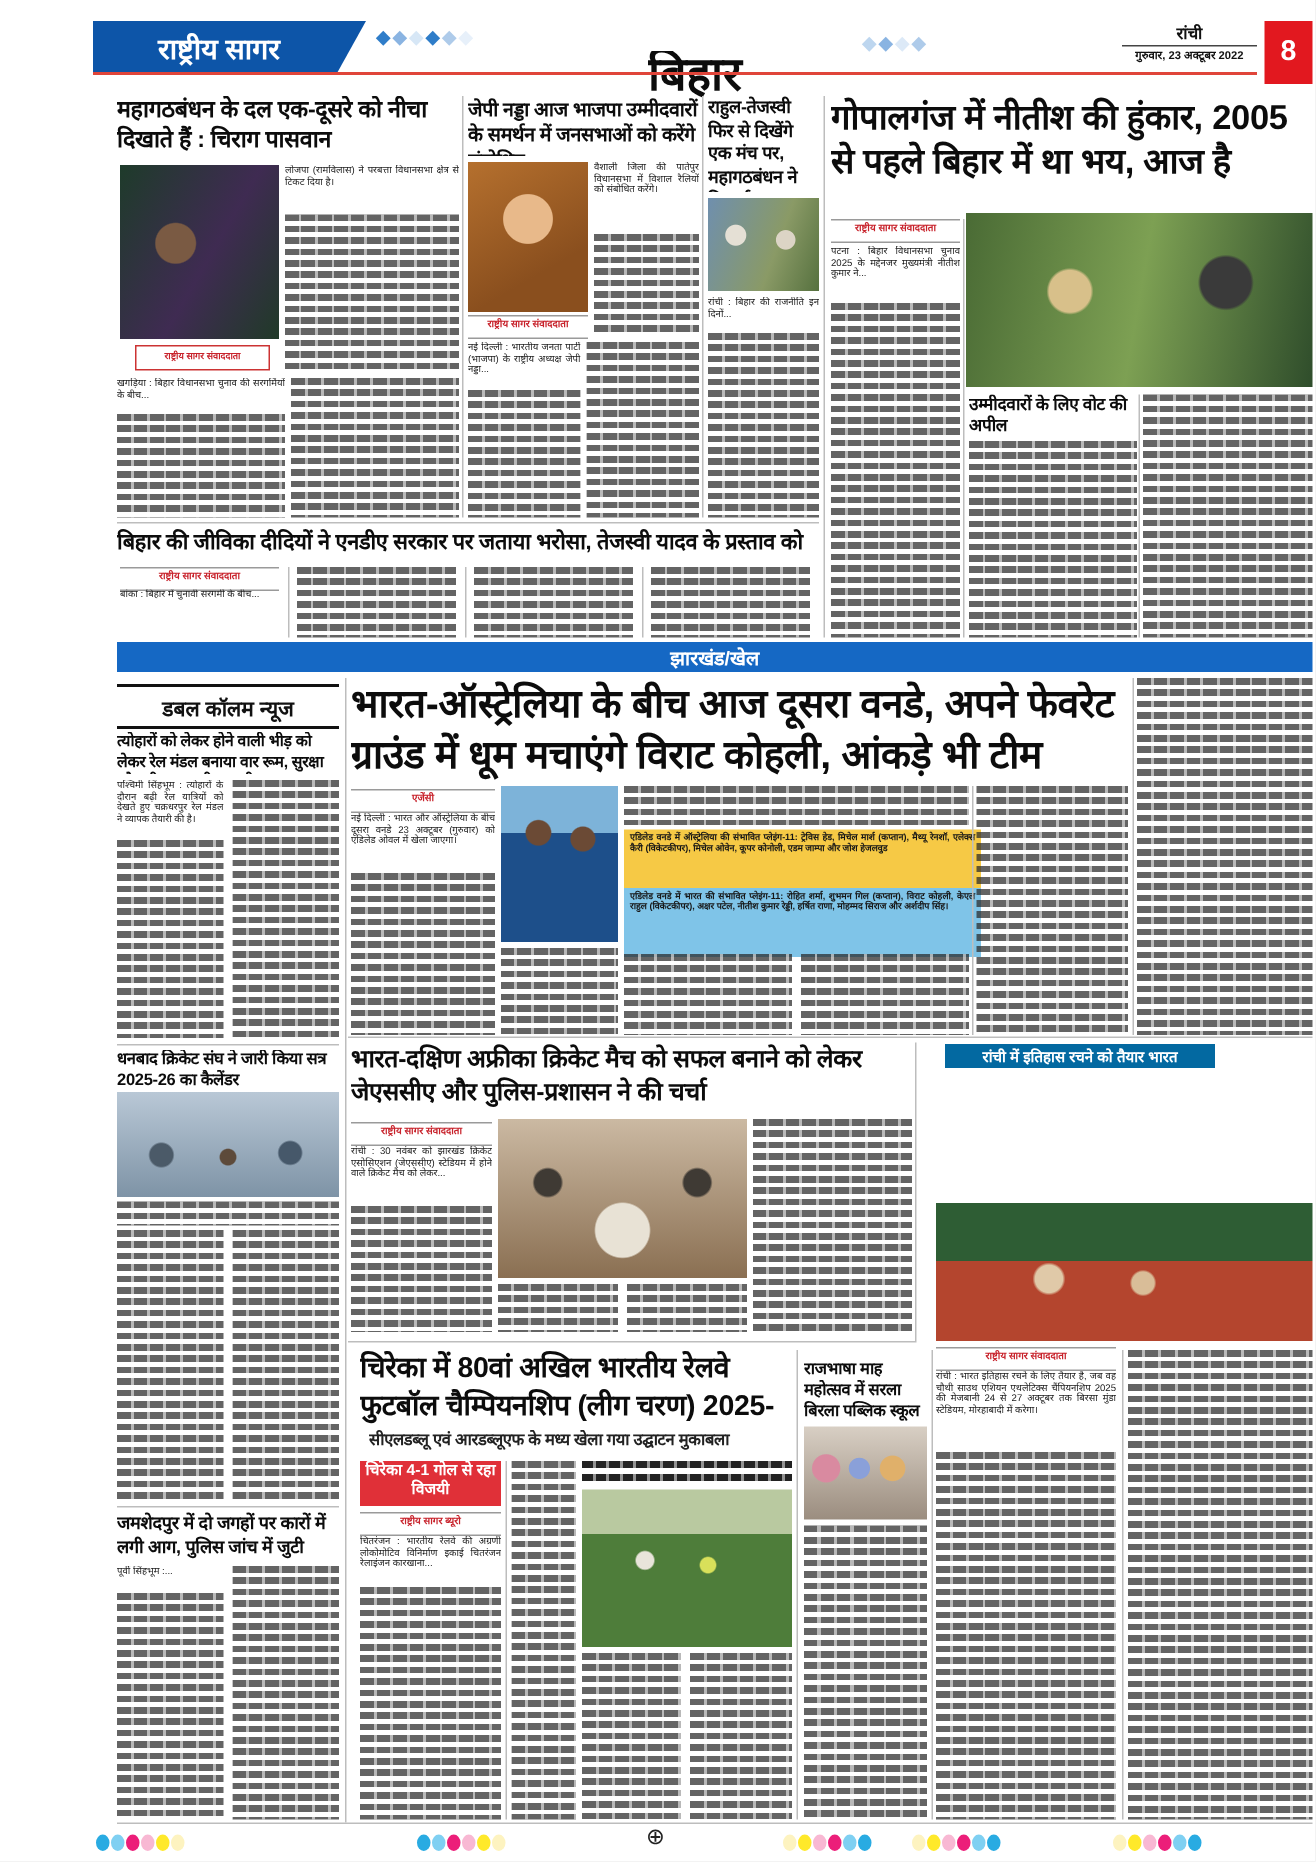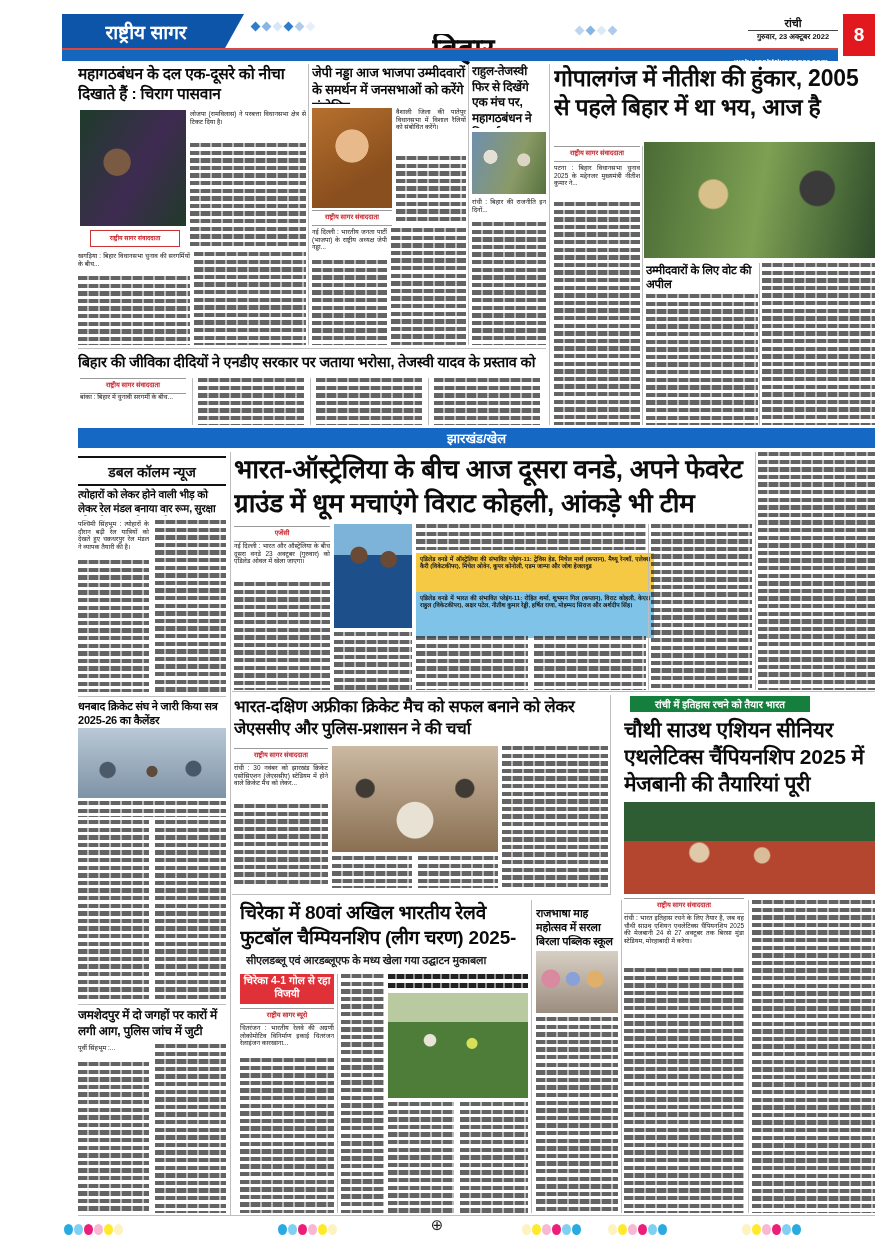--- a/index.html
+++ b/index.html
@@ -41,23 +41,20 @@
   </div>
   <div class="abs" style="left:574px;top:22px;width:64px;height:24px;">
     <span class="dia" style="background:#bdd6ef;"></span><span class="dia" style="background:#8ab4e2;"></span><span class="dia" style="background:#dce9f7;"></span><span class="dia" style="background:#aecbea;"></span>
   </div>
   <div class="abs h" style="left:432px;top:34px;width:130px;height:32px;font-size:31px;line-height:32px;">बिहार</div>
   <div class="abs" style="left:748px;top:17px;width:90px;height:30px;text-align:center;">
     <div style="font-size:11px;font-weight:bold;line-height:13px;">रांची</div>
     <div style="font-size:7.5px;font-weight:bold;line-height:11px;border-top:1px solid #444;">गुरुवार, 23 अक्टूबर 2022</div>
   </div>
   <div class="abs" style="left:62px;top:48px;width:776px;height:2px;background:#e0453a;"></div>
-  <div class="abs" style="left:62px;top:50px;width:776px;height:11px;background:#1467bd;text-align:right;">
-    <span style="color:#fff;font-size:8px;font-weight:bold;line-height:11px;padding-right:10px;">web: rashtriyasagar.com</span>
-  </div>
   <div class="abs" style="left:843px;top:14px;width:32px;height:42px;background:#e2181f;display:flex;align-items:center;justify-content:center;">
     <span style="color:#fff;font-weight:bold;font-size:19px;">8</span>
   </div>
 
   <div class="abs h" style="left:78px;top:64px;width:228px;height:42px;font-size:15.5px;line-height:20px;">महागठबंधन के दल एक-दूसरे को नीचा दिखाते हैं : चिराग पासवान</div>
   <div class="abs photo" style="left:80px;top:110px;width:106px;height:116px;
               background:radial-gradient(circle at 35% 45%,#7a5a43 0 14%,transparent 15%),
                          linear-gradient(120deg,#1e3b2a 0%,#3f2b52 55%,#203a28 100%);"></div>
   <div class="abs byline-box" style="left:90px;top:230px;width:88px;height:15px;">राष्ट्रीय सागर संवाददाता</div>
   <p class="abs lead" style="left:190px;top:110px;width:116px;height:30px;">लोजपा (रामविलास) ने परबत्ता विधानसभा क्षेत्र से टिकट दिया है।</p>
@@ -172,24 +169,23 @@
               background:radial-gradient(circle at 50% 70%,#e8e2d5 0 16%,transparent 17%),
                          radial-gradient(circle at 20% 40%,#3f3a34 0 6%,transparent 7%),
                          radial-gradient(circle at 80% 40%,#3f3a34 0 6%,transparent 7%),
                          linear-gradient(#cbb9a2,#8a6f52);"></div>
   <div class="abs greek" style="left:332px;top:856px;width:80px;height:32px;"></div>
   <div class="abs greek" style="left:418px;top:856px;width:80px;height:32px;"></div>
   <div class="abs greek" style="left:502px;top:746px;width:106px;height:142px;"></div>
   <div class="abs vr" style="left:610px;top:695px;height:200px;"></div>
   <div class="abs hrule" style="left:232px;top:894px;width:378px;"></div>
 
-  <div class="abs" style="left:630px;top:696px;width:180px;height:16px;background:#15803d;display:flex;align-items:center;justify-content:center;">
+  <div class="abs" style="left:630px;top:696px;width:180px;height:16px;background:#0369a1;display:flex;align-items:center;justify-content:center;">
     <span style="color:#fff;font-weight:bold;font-size:10px;">रांची में इतिहास रचने को तैयार भारत</span>
   </div>
-  <div class="abs h" style="left:624px;top:716px;width:251px;height:82px;font-size:21px;line-height:27px;">चौथी साउथ एशियन सीनियर एथलेटिक्स चैंपियनशिप 2025 में मेजबानी की तैयारियां पूरी</div>
   <div class="abs photo" style="left:624px;top:802px;width:251px;height:92px;
               background:radial-gradient(circle at 30% 55%,#e0c9a8 0 5%,transparent 6%),
                          radial-gradient(circle at 55% 58%,#d9bd98 0 5%,transparent 6%),
                          linear-gradient(#2e5d34 0 42%,#b4452e 42% 100%);"></div>
   <div class="abs byline" style="left:624px;top:898px;width:120px;height:12px;">राष्ट्रीय सागर संवाददाता</div>
   <p class="abs lead" style="left:624px;top:914px;width:120px;height:52px;">रांची : भारत इतिहास रचने के लिए तैयार है, जब वह चौथी साउथ एशियन एथलेटिक्स चैंपियनशिप 2025 की मेजबानी 24 से 27 अक्टूबर तक बिरसा मुंडा स्टेडियम, मोरहाबादी में करेगा।</p>
   <div class="abs greek" style="left:624px;top:968px;width:120px;height:245px;"></div>
   <div class="abs vr" style="left:748px;top:900px;height:313px;"></div>
   <div class="abs greek" style="left:752px;top:900px;width:123px;height:313px;"></div>
 

